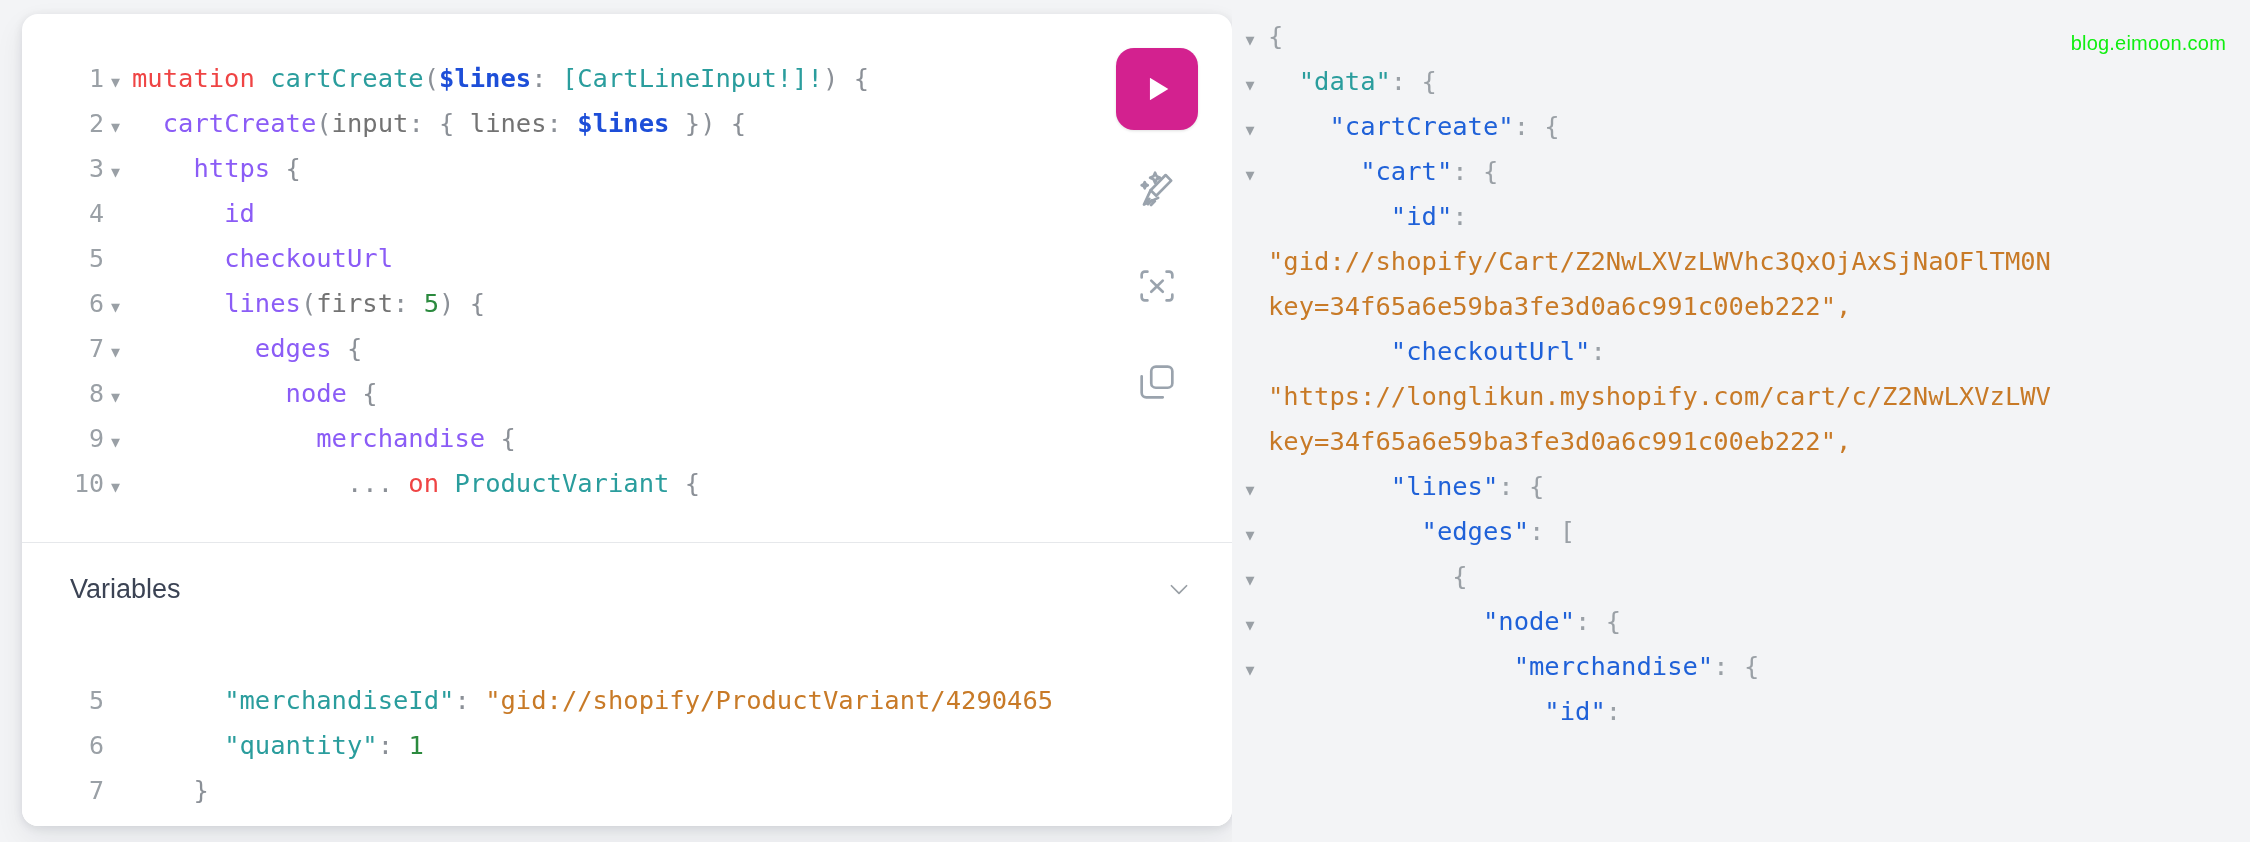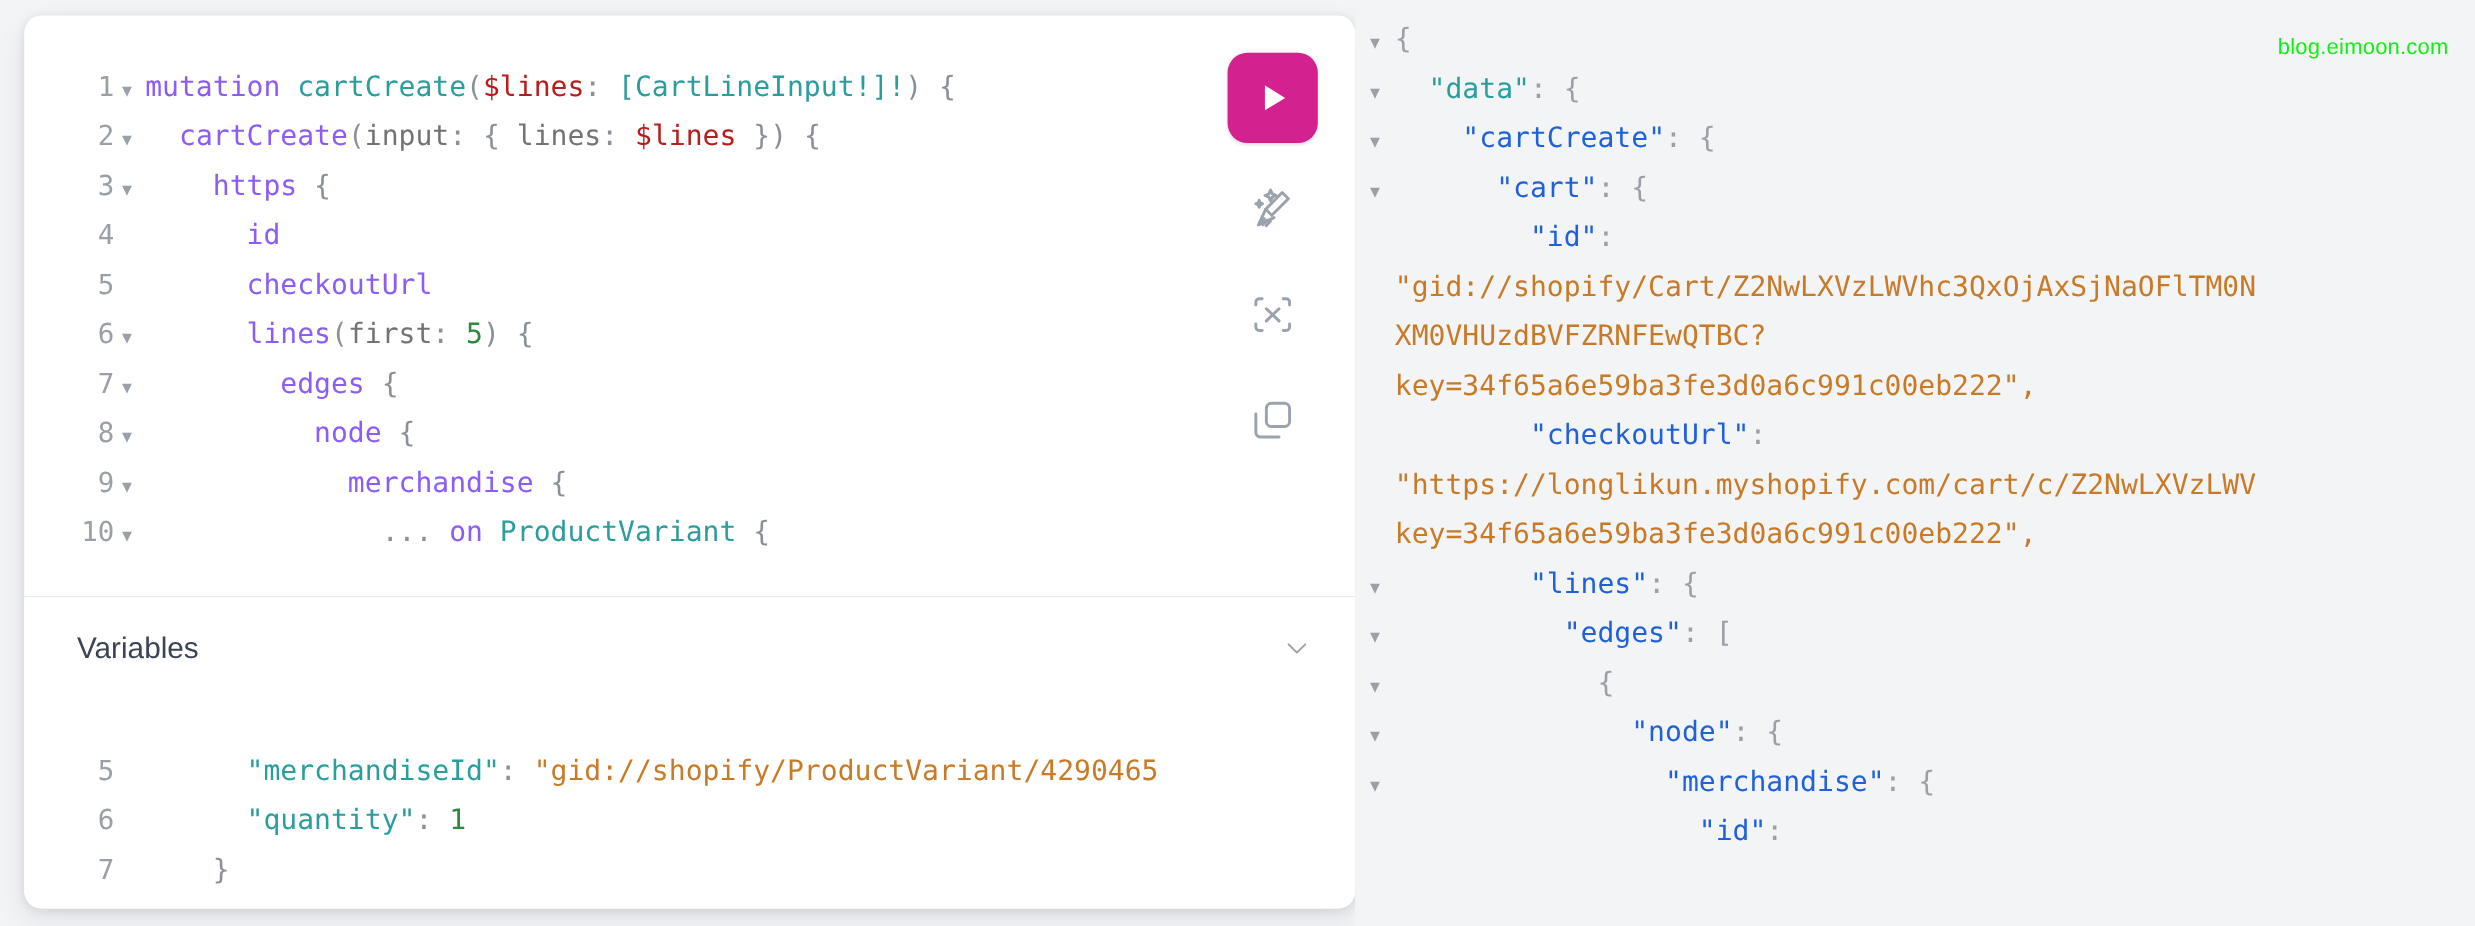--- a/index.html
+++ b/index.html
@@ -78,24 +78,24 @@
     font-size: 15px;
     text-align: left;
     padding-left: 3px;
     user-select: none;
   }
   .fold.empty { color: transparent; }
 
   .code-text { flex: 1; padding-left: 2px; }
 
   
-  .t-kw      { color: #8b5cf6; }            
+  .t-kw      { color: #ef4444; }            
   .t-def     { color: #2a9d9d; }            
   .t-field   { color: #8b5cf6; }            
-  .t-var     { color: #b91c1c; }            
+  .t-var     { color: #1d4ed8; font-weight: bold; }            
   .t-arg     { color: #737373; }            
   .t-punct   { color: #8b9097; }            
   .t-num     { color: #2b8a3e; }            
 
   
   .editor-divider {
     height: 1px;
     background: #e6e8eb;
     flex: none;
   }
@@ -323,21 +323,20 @@
 
   <div class="response-pane">
     <div class="watermark">blog.eimoon.com</div>
     <div id="response-lines">
         <div class="resp-line"><span class="resp-fold">▼</span><span class="resp-text"><span class="r-punct">{</span></span></div>
         <div class="resp-line"><span class="resp-fold">▼</span><span class="resp-text"><span class="r-punct">  </span><span class="r-teal">"data"</span><span class="r-punct">: {</span></span></div>
         <div class="resp-line"><span class="resp-fold">▼</span><span class="resp-text"><span class="r-punct">    </span><span class="r-key">"cartCreate"</span><span class="r-punct">: {</span></span></div>
         <div class="resp-line"><span class="resp-fold">▼</span><span class="resp-text"><span class="r-punct">      </span><span class="r-key">"cart"</span><span class="r-punct">: {</span></span></div>
         <div class="resp-line"><span class="resp-fold empty">▼</span><span class="resp-text"><span class="r-punct">        </span><span class="r-key">"id"</span><span class="r-punct">:</span></span></div>
         <div class="resp-line"><span class="resp-fold empty">▼</span><span class="resp-text"><span class="r-str">"gid://shopify/Cart/Z2NwLXVzLWVhc3QxOjAxSjNaOFlTM0N</span></span></div>
-        <div class="resp-line"><span class="resp-fold empty">▼</span><span class="resp-text"><span class="r-str">XM0VHUzdBVFZRNFEwQTBC?</span></span></div>
         <div class="resp-line"><span class="resp-fold empty">▼</span><span class="resp-text"><span class="r-str">key=34f65a6e59ba3fe3d0a6c991c00eb222",</span></span></div>
         <div class="resp-line"><span class="resp-fold empty">▼</span><span class="resp-text"><span class="r-punct">        </span><span class="r-key">"checkoutUrl"</span><span class="r-punct">:</span></span></div>
         <div class="resp-line"><span class="resp-fold empty">▼</span><span class="resp-text"><span class="r-str">"https://longlikun.myshopify.com/cart/c/Z2NwLXVzLWV</span></span></div>
         <div class="resp-line"><span class="resp-fold empty">▼</span><span class="resp-text"><span class="r-str">key=34f65a6e59ba3fe3d0a6c991c00eb222",</span></span></div>
         <div class="resp-line"><span class="resp-fold">▼</span><span class="resp-text"><span class="r-punct">        </span><span class="r-key">"lines"</span><span class="r-punct">: {</span></span></div>
         <div class="resp-line"><span class="resp-fold">▼</span><span class="resp-text"><span class="r-punct">          </span><span class="r-key">"edges"</span><span class="r-punct">: [</span></span></div>
         <div class="resp-line"><span class="resp-fold">▼</span><span class="resp-text"><span class="r-punct">            </span><span class="r-punct">{</span></span></div>
         <div class="resp-line"><span class="resp-fold">▼</span><span class="resp-text"><span class="r-punct">              </span><span class="r-key">"node"</span><span class="r-punct">: {</span></span></div>
         <div class="resp-line"><span class="resp-fold">▼</span><span class="resp-text"><span class="r-punct">                </span><span class="r-key">"merchandise"</span><span class="r-punct">: {</span></span></div>
         <div class="resp-line"><span class="resp-fold empty">▼</span><span class="resp-text"><span class="r-punct">                  </span><span class="r-key">"id"</span><span class="r-punct">:</span></span></div>

